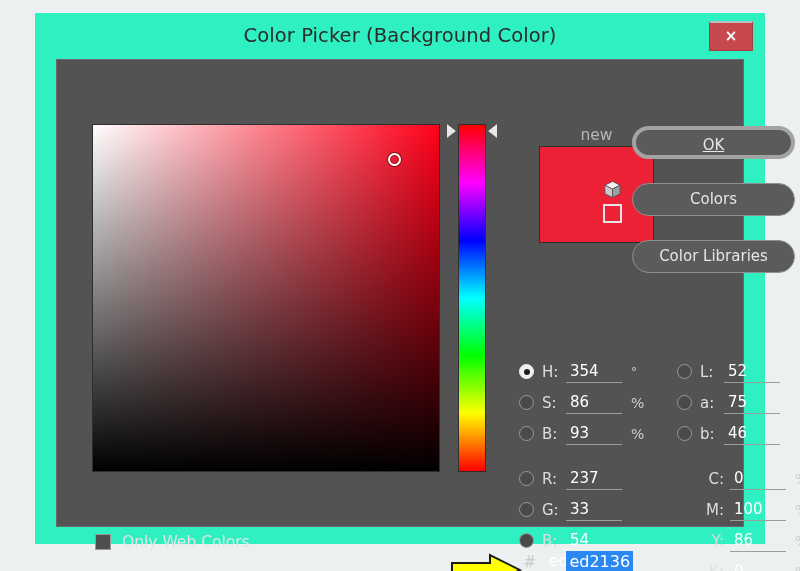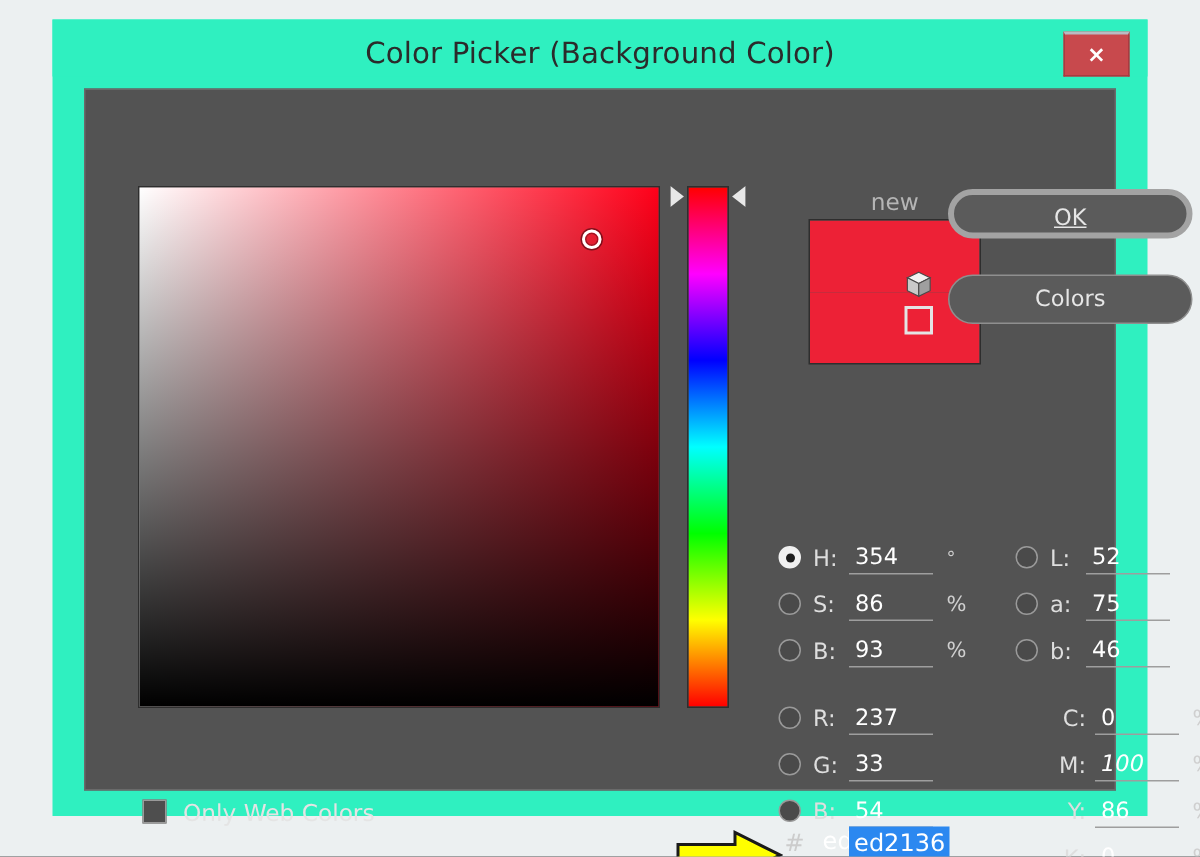--- a/index.html
+++ b/index.html
@@ -311,21 +311,21 @@
   }
   .funit.deg { font-size: 12px; }
   .gap-row { height: 14px; }
 
   
   #web-colors-row {
     position: absolute;
     left: 38px;
     top: 473px;
     display: flex;
-    align-items: flex-start;
+    align-items: center;
   }
   #web-colors-box {
     width: 16px;
     height: 16px;
     border: 1px solid #9a9a9a;
     background: #4e4e4e;
     box-sizing: border-box;
     margin-right: 11px;
     cursor: pointer;
   }
@@ -424,20 +424,21 @@
         <polygon points="10,1.5 18,5.5 10,9.5 2,5.5" fill="#f2f2f2" stroke="#4a4a4a" stroke-width="0.8"></polygon>
         <polygon points="2,5.5 10,9.5 10,18.5 2,14.5" fill="#c9c9c9" stroke="#4a4a4a" stroke-width="0.8"></polygon>
         <polygon points="18,5.5 10,9.5 10,18.5 18,14.5" fill="#9f9f9f" stroke="#4a4a4a" stroke-width="0.8"></polygon>
       </svg>
       <div id="gamut-swatch" style="background: rgb(237, 33, 54);"></div>
     </div>
 
     <div id="buttons-col">
       <div class="pbutton primary" id="btn-ok">OK</div>
       <div class="pbutton" id="btn-cancel">Colors</div>
+      <div class="pbutton" id="btn-libraries">Color Libraries</div>
     </div>
 
     <div class="field-col" id="col-hsb-rgb">
         <div class="field-row">
           <div class="radio checked"></div>
           <span class="flabel">H:</span>
           <input type="text" class="finput" readonly="" value="354" style="">
           <span class="funit deg">°</span>
         </div>
         <div class="field-row">
@@ -495,21 +496,21 @@
         <div class="gap-row"></div>
         <div class="field-row">
           <div class="radio-spacer"></div>
           <span class="flabel right">C:</span>
           <input type="text" class="finput" readonly="" value="0" style="margin-left: 6px;">
           <span class="funit">%</span>
         </div>
         <div class="field-row">
           <div class="radio-spacer"></div>
           <span class="flabel right">M:</span>
-          <input type="text" class="finput" readonly="" value="100" style="margin-left: 6px; font-style: italic;">
+          <input type="text" class="finput" readonly="" value="100" style="margin-left: 6px;">
           <span class="funit">%</span>
         </div>
         <div class="field-row">
           <div class="radio-spacer"></div>
           <span class="flabel right">Y:</span>
           <input type="text" class="finput" readonly="" value="86" style="margin-left: 6px;">
           <span class="funit">%</span>
         </div>
         <div class="field-row">
           <div class="radio-spacer"></div>

